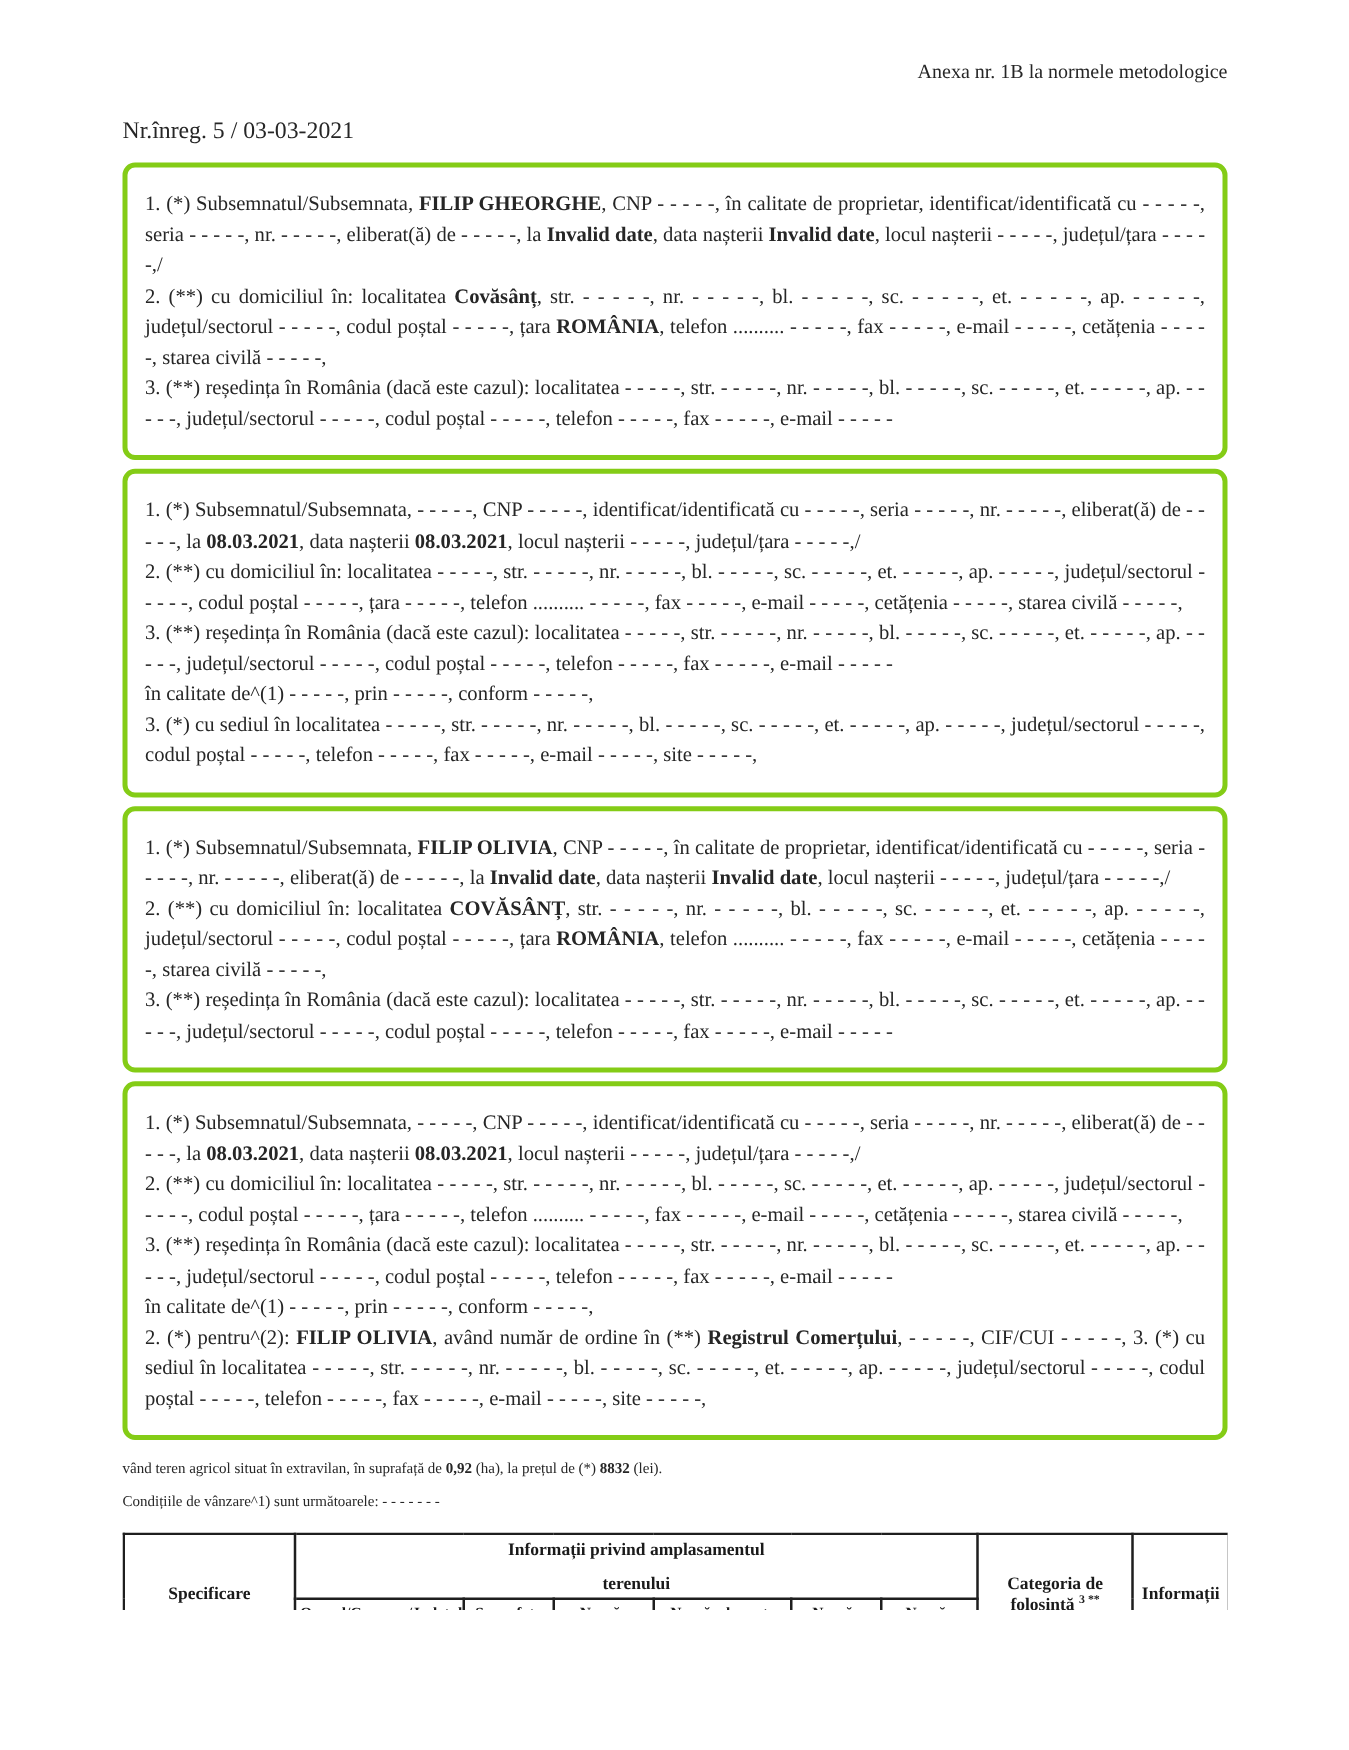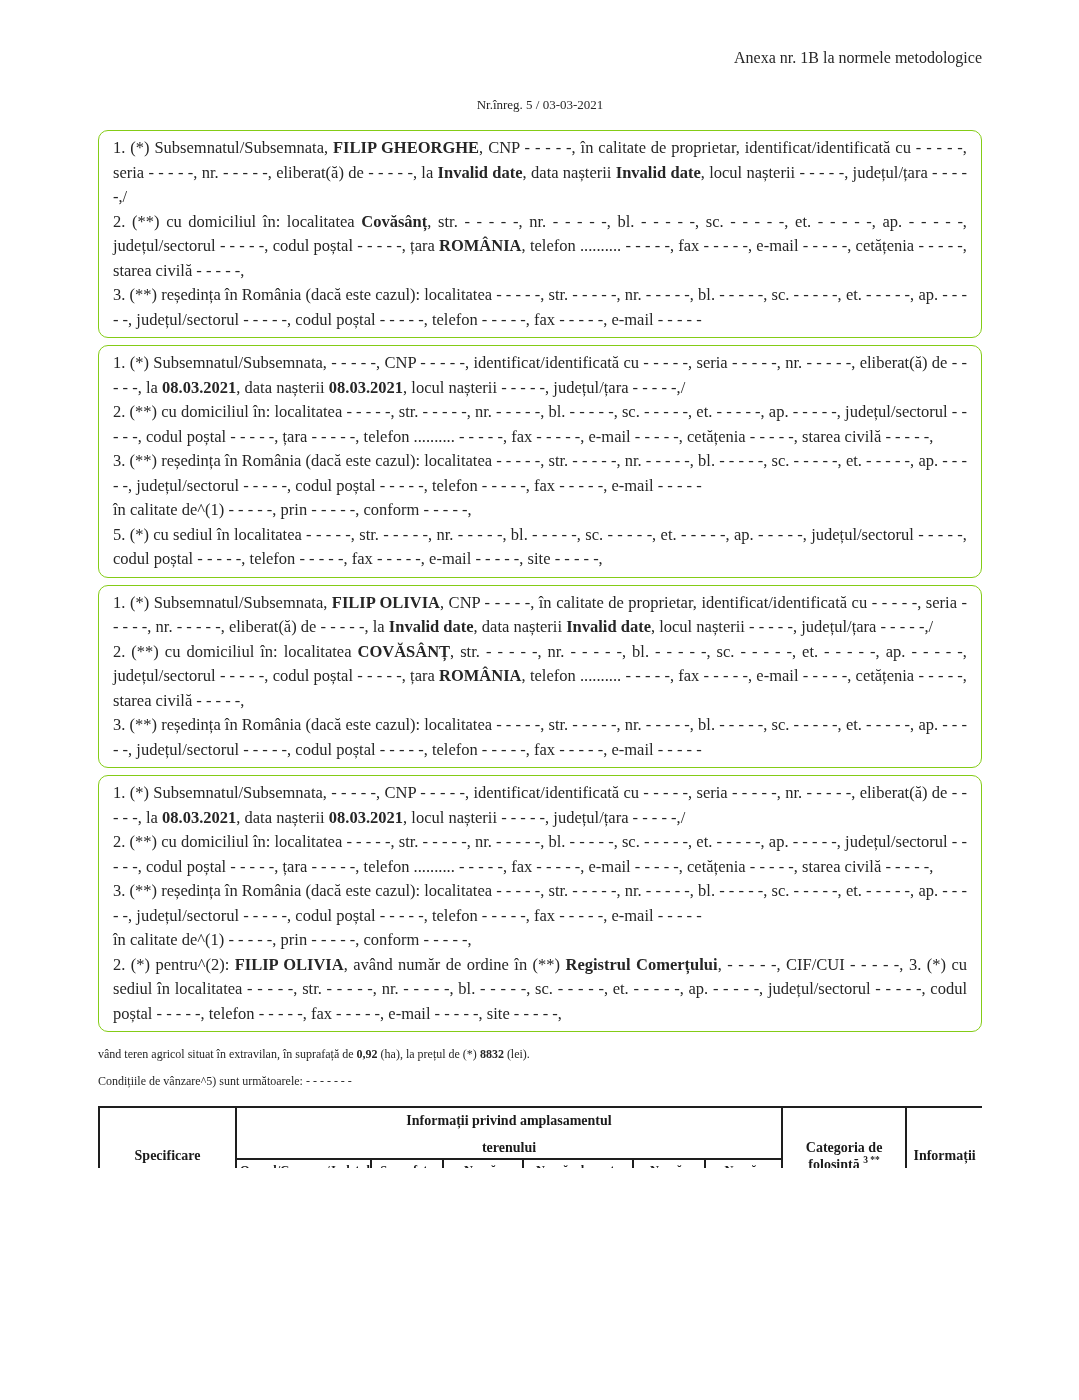--- a/index.html
+++ b/index.html
@@ -6,26 +6,26 @@
   body {
     width: 1079px; height: 1400px;
     background: #ffffff;
     overflow: hidden;
     font-family: "Liberation Serif", "DejaVu Serif", serif;
     color: #262626;
     -webkit-font-smoothing: antialiased;
   }
   .page { padding: 48px 97px 0 98px; width: 884px; box-sizing: content-box; }
   .annex-note { font-size: 16px; line-height: 20px; text-align: right; }
-  .reg-line { font-size: 13px; line-height: 20px; text-align: center; margin-top: 27px; }
+  .reg-line { font-size: 19px; line-height: 20px; text-align: left; margin-top: 27px; }
   .doc-title { font-size: 17px; font-weight: bold; text-align: center; margin-top: 27px; letter-spacing: .2px; }
   .offer-box {
-    border: 1px solid #84cc16;
+    border: 4px solid #84cc16;
     border-radius: 10px;
-    padding: 5px 14px;
+    padding: 17px 14px;
     margin-top: 7px;
     font-size: 16.5px;
     line-height: 24.5px;
     background: #fff;
   }
   .offer-box.first { margin-top: 15px; }
   .para { margin: 0; text-align: justify; }
   .closing { margin-top: 9px; font-size: 12px; line-height: 27px; }
   .closing p { margin: 0; }
   sup { font-size: 0.68em; line-height: 0; }
@@ -64,40 +64,40 @@
       <p class="para">1. (*) Subsemnatul/Subsemnata, <b>FILIP GHEORGHE</b>, CNP - - - - -, în calitate de proprietar, identificat/identificată cu - - - - -, seria - - - - -, nr. - - - - -, eliberat(ă) de - - - - -, la <b>Invalid date</b>, data nașterii <b>Invalid date</b>, locul nașterii - - - - -, județul/țara - - - - -,/</p>
       <p class="para">2. (**) cu domiciliul în: localitatea <b>Covăsânț</b>, str. - - - - -, nr. - - - - -, bl. - - - - -, sc. - - - - -, et. - - - - -, ap. - - - - -, județul/sectorul - - - - -, codul poștal - - - - -, țara <b>ROMÂNIA</b>, telefon .......... - - - - -, fax - - - - -, e-mail - - - - -, cetățenia - - - - -, starea civilă - - - - -,</p>
       <p class="para">3. (**) reședința în România (dacă este cazul): localitatea - - - - -, str. - - - - -, nr. - - - - -, bl. - - - - -, sc. - - - - -, et. - - - - -, ap. - - - - -, județul/sectorul - - - - -, codul poștal - - - - -, telefon - - - - -, fax - - - - -, e-mail - - - - -</p>
     </div>
 
   <div class="offer-box">
       <p class="para">1. (*) Subsemnatul/Subsemnata, - - - - -, CNP - - - - -, identificat/identificată cu - - - - -, seria - - - - -, nr. - - - - -, eliberat(ă) de - - - - -, la <b>08.03.2021</b>, data nașterii <b>08.03.2021</b>, locul nașterii - - - - -, județul/țara - - - - -,/</p>
       <p class="para">2. (**) cu domiciliul în: localitatea - - - - -, str. - - - - -, nr. - - - - -, bl. - - - - -, sc. - - - - -, et. - - - - -, ap. - - - - -, județul/sectorul - - - - -, codul poștal - - - - -, țara - - - - -, telefon .......... - - - - -, fax - - - - -, e-mail - - - - -, cetățenia - - - - -, starea civilă - - - - -,</p>
       <p class="para">3. (**) reședința în România (dacă este cazul): localitatea - - - - -, str. - - - - -, nr. - - - - -, bl. - - - - -, sc. - - - - -, et. - - - - -, ap. - - - - -, județul/sectorul - - - - -, codul poștal - - - - -, telefon - - - - -, fax - - - - -, e-mail - - - - -</p>
       <p class="para">în calitate de^(1) - - - - -, prin - - - - -, conform - - - - -,</p>
-      <p class="para">5. (*) cu sediul în localitatea - - - - -, str. - - - - -, nr. - - - - -, bl. - - - - -, sc. - - - - -, et. - - - - -, ap. - - - - -, județul/sectorul - - - - -, codul poștal - - - - -, telefon - - - - -, fax - - - - -, e-mail - - - - -, site - - - - -,</p>
+      <p class="para">3. (*) cu sediul în localitatea - - - - -, str. - - - - -, nr. - - - - -, bl. - - - - -, sc. - - - - -, et. - - - - -, ap. - - - - -, județul/sectorul - - - - -, codul poștal - - - - -, telefon - - - - -, fax - - - - -, e-mail - - - - -, site - - - - -,</p>
     </div>
 
   <div class="offer-box">
       <p class="para">1. (*) Subsemnatul/Subsemnata, <b>FILIP OLIVIA</b>, CNP - - - - -, în calitate de proprietar, identificat/identificată cu - - - - -, seria - - - - -, nr. - - - - -, eliberat(ă) de - - - - -, la <b>Invalid date</b>, data nașterii <b>Invalid date</b>, locul nașterii - - - - -, județul/țara - - - - -,/</p>
       <p class="para">2. (**) cu domiciliul în: localitatea <b>COVĂSÂNȚ</b>, str. - - - - -, nr. - - - - -, bl. - - - - -, sc. - - - - -, et. - - - - -, ap. - - - - -, județul/sectorul - - - - -, codul poștal - - - - -, țara <b>ROMÂNIA</b>, telefon .......... - - - - -, fax - - - - -, e-mail - - - - -, cetățenia - - - - -, starea civilă - - - - -,</p>
       <p class="para">3. (**) reședința în România (dacă este cazul): localitatea - - - - -, str. - - - - -, nr. - - - - -, bl. - - - - -, sc. - - - - -, et. - - - - -, ap. - - - - -, județul/sectorul - - - - -, codul poștal - - - - -, telefon - - - - -, fax - - - - -, e-mail - - - - -</p>
     </div>
 
   <div class="offer-box">
       <p class="para">1. (*) Subsemnatul/Subsemnata, - - - - -, CNP - - - - -, identificat/identificată cu - - - - -, seria - - - - -, nr. - - - - -, eliberat(ă) de - - - - -, la <b>08.03.2021</b>, data nașterii <b>08.03.2021</b>, locul nașterii - - - - -, județul/țara - - - - -,/</p>
       <p class="para">2. (**) cu domiciliul în: localitatea - - - - -, str. - - - - -, nr. - - - - -, bl. - - - - -, sc. - - - - -, et. - - - - -, ap. - - - - -, județul/sectorul - - - - -, codul poștal - - - - -, țara - - - - -, telefon .......... - - - - -, fax - - - - -, e-mail - - - - -, cetățenia - - - - -, starea civilă - - - - -,</p>
       <p class="para">3. (**) reședința în România (dacă este cazul): localitatea - - - - -, str. - - - - -, nr. - - - - -, bl. - - - - -, sc. - - - - -, et. - - - - -, ap. - - - - -, județul/sectorul - - - - -, codul poștal - - - - -, telefon - - - - -, fax - - - - -, e-mail - - - - -</p>
       <p class="para">în calitate de^(1) - - - - -, prin - - - - -, conform - - - - -,</p>
       <p class="para">2. (*) pentru^(2): <b>FILIP OLIVIA</b>, având număr de ordine în (**) <b>Registrul Comerțului</b>, - - - - -, CIF/CUI - - - - -, 3. (*) cu sediul în localitatea - - - - -, str. - - - - -, nr. - - - - -, bl. - - - - -, sc. - - - - -, et. - - - - -, ap. - - - - -, județul/sectorul - - - - -, codul poștal - - - - -, telefon - - - - -, fax - - - - -, e-mail - - - - -, site - - - - -,</p>
     </div>
 
   <div class="closing">
     <p>vând teren agricol situat în extravilan, în suprafață de <b>0,92</b> (ha), la prețul de (*) <b>8832</b> (lei).</p>
-    <p>Condițiile de vânzare^5) sunt următoarele: - - - - - - -</p>
+    <p>Condițiile de vânzare^1) sunt următoarele: - - - - - - -</p>
   </div>
 
   <div class="table-clip">
     <table class="land-table">
       <colgroup>
         <col style="width:137px">
         <col style="width:135px">
         <col style="width:72px">
         <col style="width:80px">
         <col style="width:110px">

